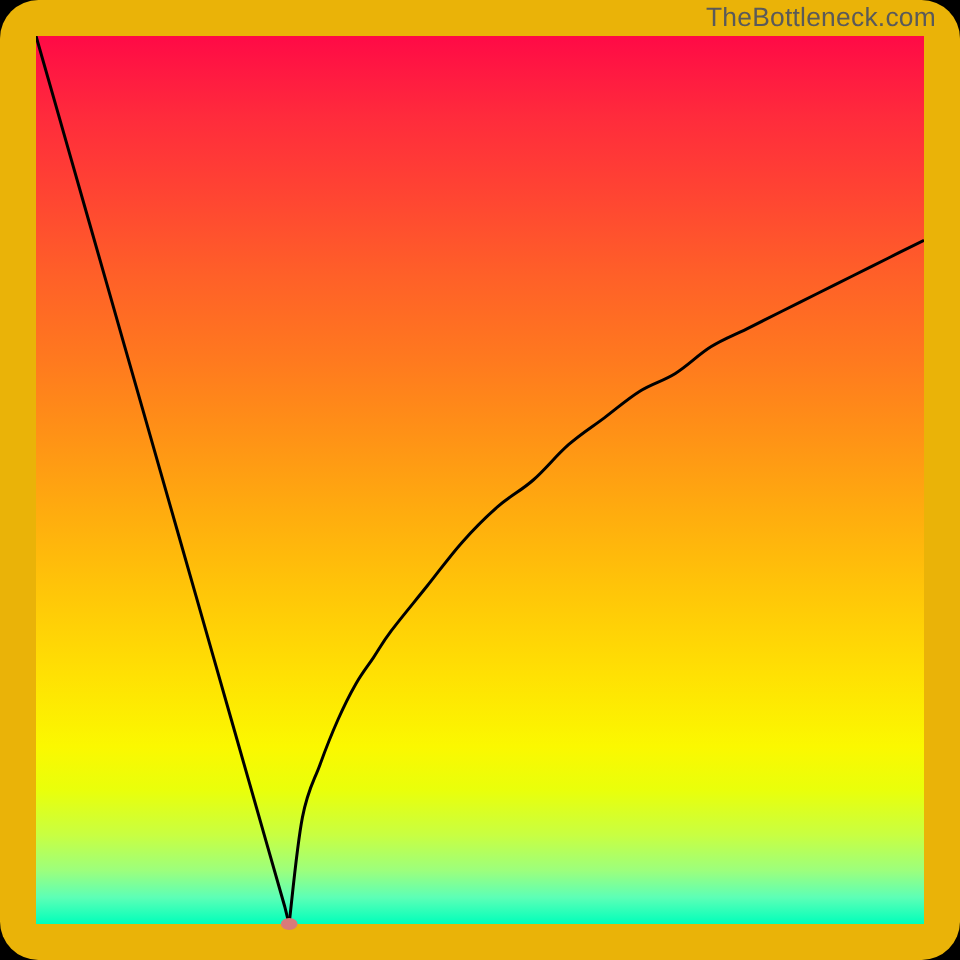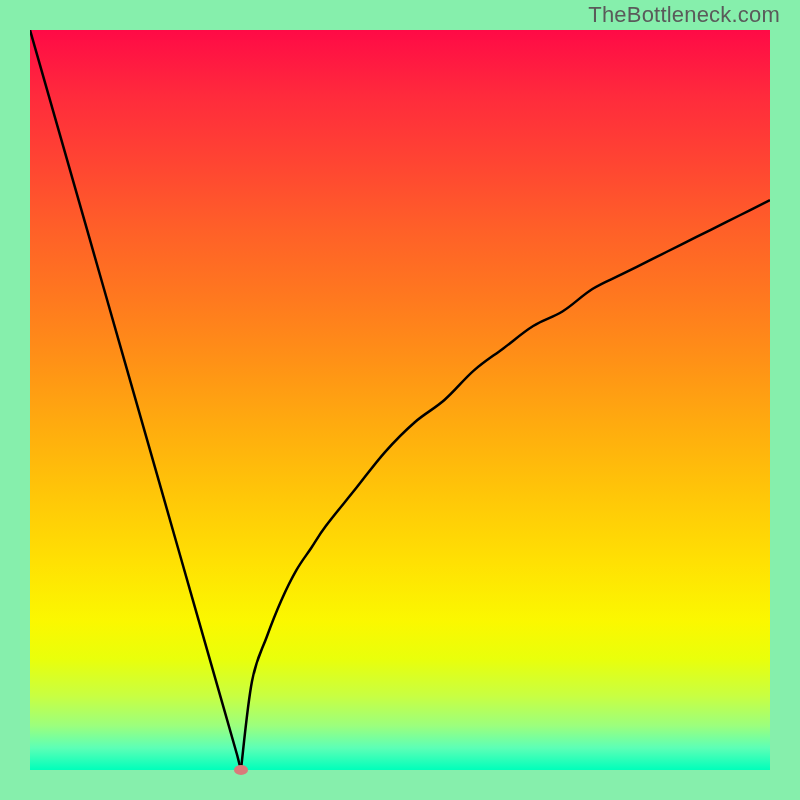--- a/index.html
+++ b/index.html
@@ -8,21 +8,22 @@
     width: 800px;
     height: 800px;
     background: #000;
     overflow: hidden;
     font-family: Arial, Helvetica, sans-serif;
   }
   .container {
     position: relative;
     width: 800px;
     height: 800px;
-    background: #86efac;
+    background: #eab308;
+    border-radius: 32px;
   }
   .plot-area {
     position: absolute;
     left: 30px;
     top: 30px;
     width: 740px;
     height: 740px;
     background: linear-gradient(to bottom,
       #ff0a46 0%,
       #ff2b3c 9%,

